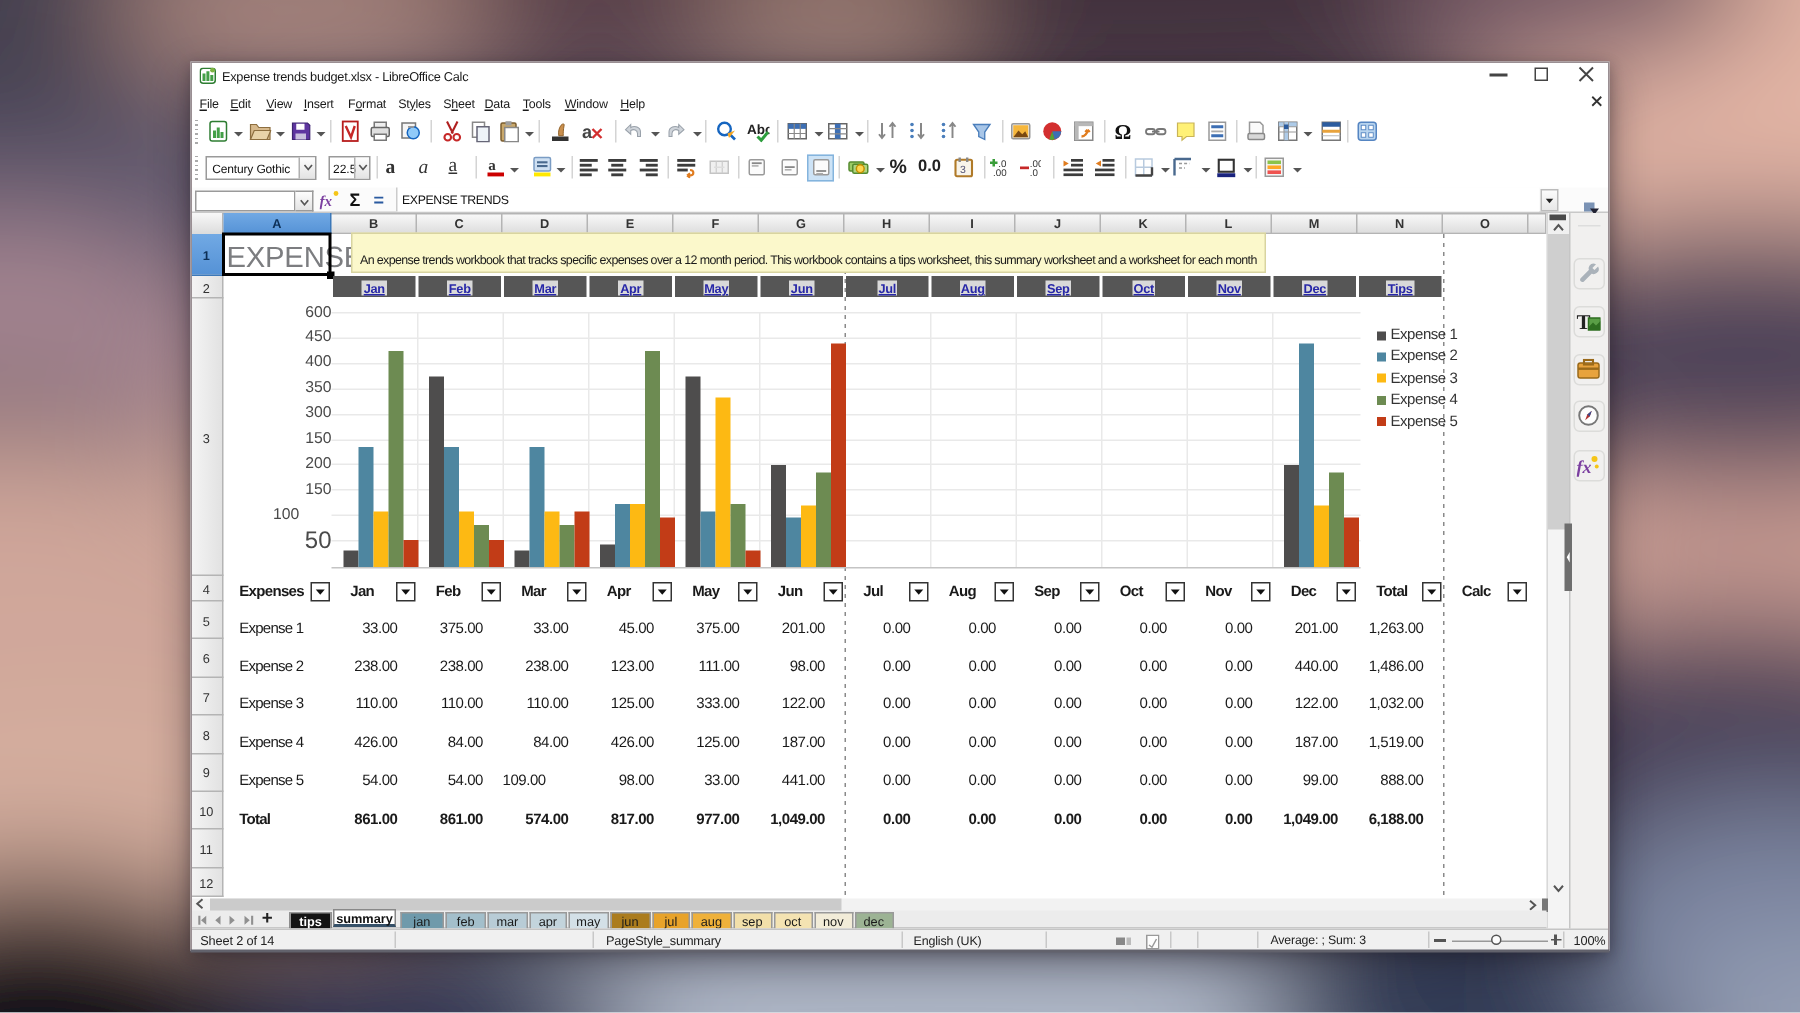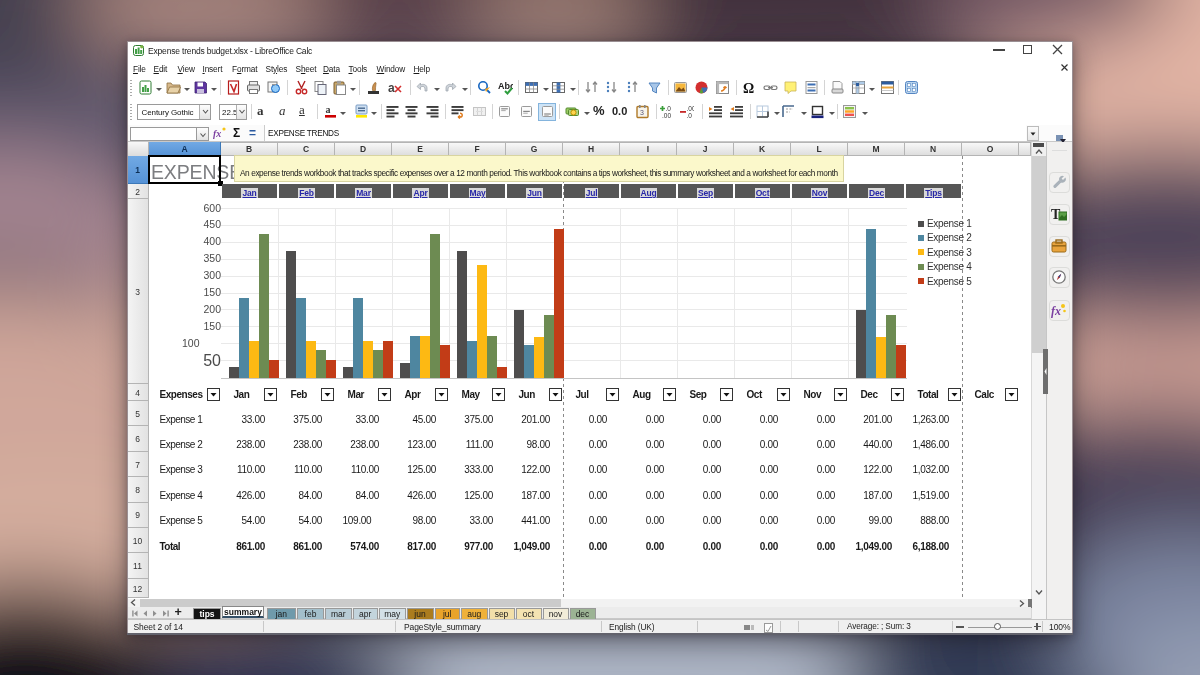--- a/index.html
+++ b/index.html
@@ -869,21 +869,21 @@
 <div class="ab" style="left:563px;top:490.8px;width:44px;text-align:right;line-height:10px;font-size:10px;letter-spacing:-0.3px;font-weight:normal;color:#1a1a1a">0.00</div>
 <div class="ab" style="left:620px;top:490.8px;width:44px;text-align:right;line-height:10px;font-size:10px;letter-spacing:-0.3px;font-weight:normal;color:#1a1a1a">0.00</div>
 <div class="ab" style="left:677px;top:490.8px;width:44px;text-align:right;line-height:10px;font-size:10px;letter-spacing:-0.3px;font-weight:normal;color:#1a1a1a">0.00</div>
 <div class="ab" style="left:734px;top:490.8px;width:44px;text-align:right;line-height:10px;font-size:10px;letter-spacing:-0.3px;font-weight:normal;color:#1a1a1a">0.00</div>
 <div class="ab" style="left:791px;top:490.8px;width:44px;text-align:right;line-height:10px;font-size:10px;letter-spacing:-0.3px;font-weight:normal;color:#1a1a1a">0.00</div>
 <div class="ab" style="left:848px;top:490.8px;width:44px;text-align:right;line-height:10px;font-size:10px;letter-spacing:-0.3px;font-weight:normal;color:#1a1a1a">187.00</div>
 <div class="ab" style="left:905px;top:490.8px;width:44px;text-align:right;line-height:10px;font-size:10px;letter-spacing:-0.3px;font-weight:normal;color:#1a1a1a">1,519.00</div>
 <div class="ab" style="left:159.5px;top:516.2px;font-size:10px;letter-spacing:-0.5px;line-height:10px;font-weight:normal;color:#1a1a1a">Expense 5</div>
 <div class="ab" style="left:221px;top:516.2px;width:44px;text-align:right;line-height:10px;font-size:10px;letter-spacing:-0.3px;font-weight:normal;color:#1a1a1a">54.00</div>
 <div class="ab" style="left:278px;top:516.2px;width:44px;text-align:right;line-height:10px;font-size:10px;letter-spacing:-0.3px;font-weight:normal;color:#1a1a1a">54.00</div>
-<div class="ab" style="left:335px;top:516.2px;width:44px;text-align:center;line-height:10px;font-size:10px;letter-spacing:-0.3px;font-weight:normal;color:#1a1a1a">109.00</div>
+<div class="ab" style="left:335px;top:516.2px;width:44px;text-align:left;line-height:10px;font-size:10px;letter-spacing:-0.3px;font-weight:normal;color:#1a1a1a">109.00</div>
 <div class="ab" style="left:392px;top:516.2px;width:44px;text-align:right;line-height:10px;font-size:10px;letter-spacing:-0.3px;font-weight:normal;color:#1a1a1a">98.00</div>
 <div class="ab" style="left:449px;top:516.2px;width:44px;text-align:right;line-height:10px;font-size:10px;letter-spacing:-0.3px;font-weight:normal;color:#1a1a1a">33.00</div>
 <div class="ab" style="left:506px;top:516.2px;width:44px;text-align:right;line-height:10px;font-size:10px;letter-spacing:-0.3px;font-weight:normal;color:#1a1a1a">441.00</div>
 <div class="ab" style="left:563px;top:516.2px;width:44px;text-align:right;line-height:10px;font-size:10px;letter-spacing:-0.3px;font-weight:normal;color:#1a1a1a">0.00</div>
 <div class="ab" style="left:620px;top:516.2px;width:44px;text-align:right;line-height:10px;font-size:10px;letter-spacing:-0.3px;font-weight:normal;color:#1a1a1a">0.00</div>
 <div class="ab" style="left:677px;top:516.2px;width:44px;text-align:right;line-height:10px;font-size:10px;letter-spacing:-0.3px;font-weight:normal;color:#1a1a1a">0.00</div>
 <div class="ab" style="left:734px;top:516.2px;width:44px;text-align:right;line-height:10px;font-size:10px;letter-spacing:-0.3px;font-weight:normal;color:#1a1a1a">0.00</div>
 <div class="ab" style="left:791px;top:516.2px;width:44px;text-align:right;line-height:10px;font-size:10px;letter-spacing:-0.3px;font-weight:normal;color:#1a1a1a">0.00</div>
 <div class="ab" style="left:848px;top:516.2px;width:44px;text-align:right;line-height:10px;font-size:10px;letter-spacing:-0.3px;font-weight:normal;color:#1a1a1a">99.00</div>
 <div class="ab" style="left:905px;top:516.2px;width:44px;text-align:right;line-height:10px;font-size:10px;letter-spacing:-0.3px;font-weight:normal;color:#1a1a1a">888.00</div>

